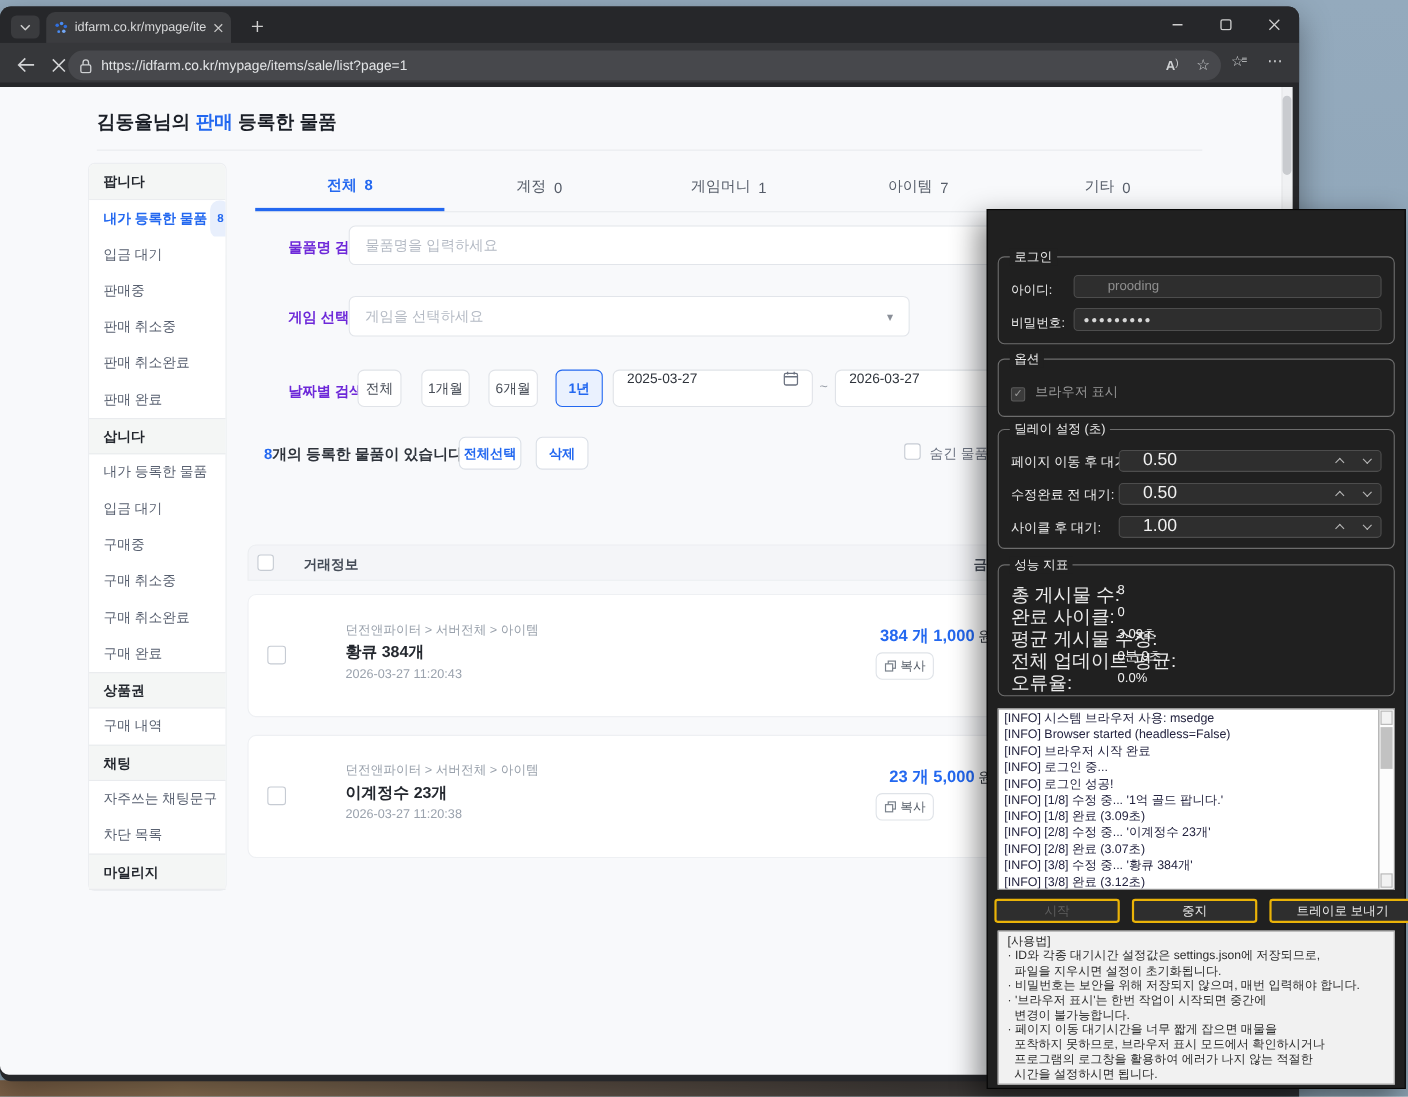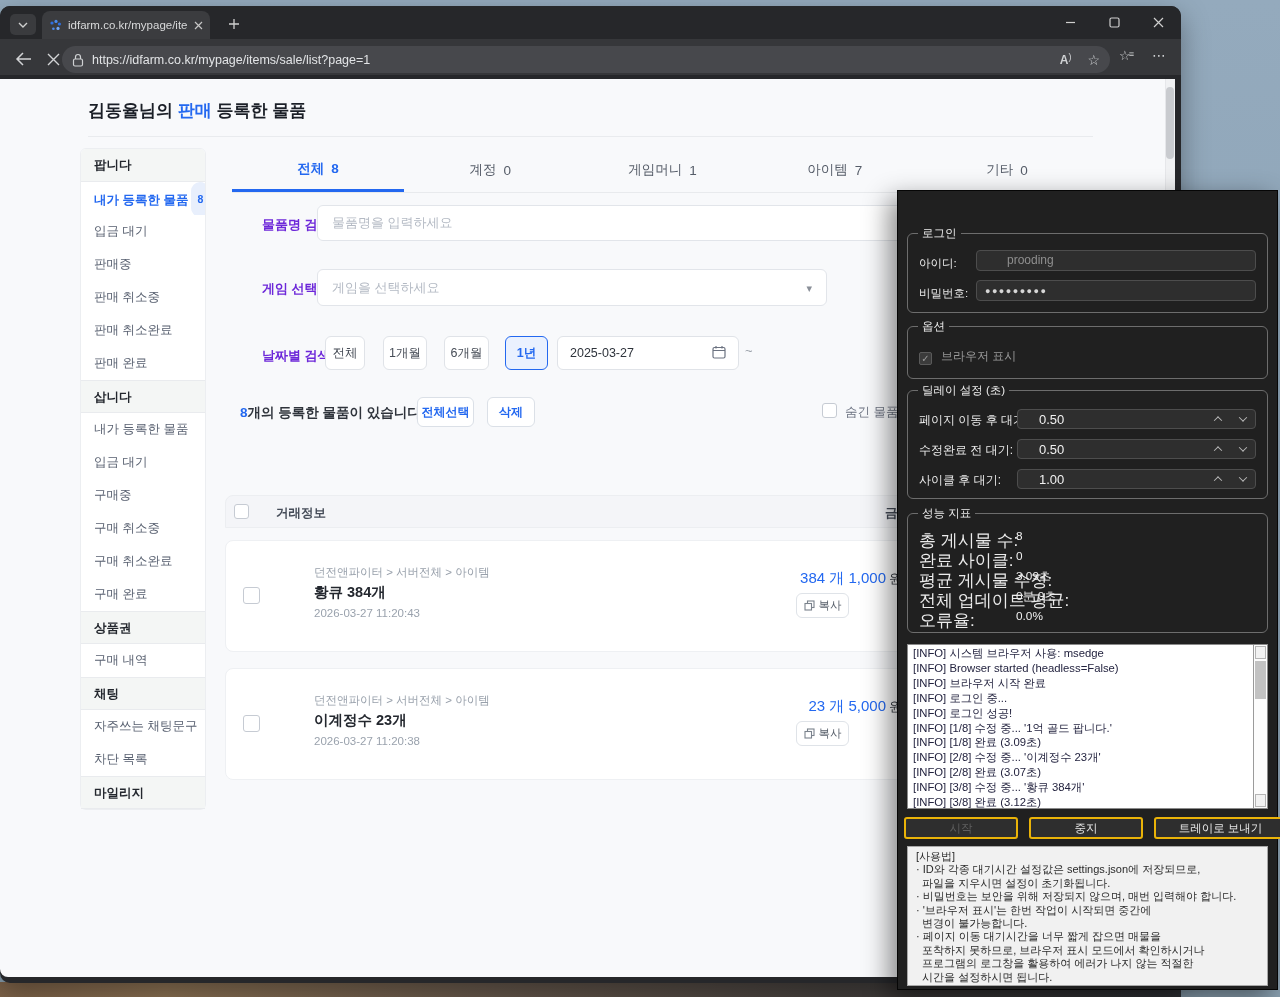--- a/index.html
+++ b/index.html
@@ -62,21 +62,21 @@
   .ptab.active { color:#2368f0; font-weight:bold; border-bottom:3px solid #2368f0; }
 
   .flabel { position:absolute; font-size:13px; font-weight:700; color:#6d28d9;margin-left:22px; }
   .finput { position:absolute; left:317px; background:#fff; border:1px solid #e2e5ea; border-radius:6px; }
   .placeholder { display:block; padding:0 14px; font-size:13px; color:#b4bac4; }
   .select-chevron { position:absolute; right:14px; top:12px; font-size:11px; color:#8a8f98; }
   .datebtn { position:absolute; top:257px; height:34px; border:1px solid #e0e3e8; border-radius:6px; background:#fff;
     color:#474d57; font-size:12.5px; display:flex; align-items:center; justify-content:center; }
   .datebtn.selected { border:1px solid #2368f0; background:#eaf1fe; color:#2368f0; font-weight:bold; }
   .datefield { position:absolute; top:257px; height:34px; width:182px; border:1px solid #e0e3e8; border-radius:6px;
-    background:#fff; display:flex; align-items:center; padding:0 12px; font-size:12.5px; color:#2e333b; }
+    background:#fff; display:flex; padding:0 12px; font-size:12.5px; color:#2e333b; }
   .datefield .cal { margin-left:auto; }
   .tilde { position:absolute; left:745px; top:264px; font-size:13px; color:#9aa0a9; }
 
   .result-text { position:absolute; left:240px; top:325px; font-size:13.5px; font-weight:600; color:#2e333b; }
   .result-text .cnt { color:#2368f0; }
   .minibtn { position:absolute; top:318px; height:30px; border:1px solid #dbe0e7; border-radius:6px; background:#fff;
     color:#2368f0; font-size:12px; font-weight:bold; display:flex; align-items:center; justify-content:center; }
   .hid-check { position:absolute; left:822px; top:324px; width:15px; height:15px; border:1.5px solid #c6cbd3; border-radius:3px; background:#fff; }
   .hid-label { position:absolute; left:845px; top:325px; font-size:12.5px; color:#6b7280; white-space:nowrap; }
 
@@ -85,21 +85,21 @@
   .lh-check { position:absolute; left:8px; top:8px; width:15px; height:15px; border:1.5px solid #c6cbd3; border-radius:3px; background:#fff; }
   .lh-label { position:absolute; left:50px; top:9px; font-size:12.5px; font-weight:600; color:#454c58; }
   .lh-price { position:absolute; left:659px; top:9px; font-size:12.5px; font-weight:600; color:#454c58; white-space:nowrap; }
 
   .card { position:absolute; left:225px; width:868px; height:112px; background:#fff; border:1px solid #eef0f3; border-radius:8px; }
   .card-check { position:absolute; left:17px; top:46px; width:17px; height:17px; border:1.5px solid #c6cbd3; border-radius:3px; background:#fff; }
   .crumb { position:absolute; left:88px; top:24px; font-size:11.5px; color:#98a0ab; white-space:nowrap; }
   .ctitle { position:absolute; left:88px; top:42px; font-size:14.5px; font-weight:600; color:#23272e; white-space:nowrap; }
   .cdate { position:absolute; left:88px; top:66px; font-size:11.5px; color:#9aa2ad; white-space:nowrap; }
   .cprice { position:absolute; left:480px; top:28px; width:196px; text-align:right; white-space:nowrap; }
-  .cprice .amt { font-size:15px; font-weight:normal; color:#2368f0; }
+  .cprice .amt { font-size:15px; font-weight:bold; color:#2368f0; }
   .cprice .unit { font-size:13px; color:#30353d; margin-left:3px; }
   .ccopy { position:absolute; left:570px; top:52px; width:53px; height:25px; border:1px solid #dfe3e8; border-radius:6px;
     background:#fff; display:flex; align-items:center; justify-content:center; gap:4px; font-size:11.5px; color:#565e69; }
 
   
   .macro { position:absolute; left:897px; top:190px; width:381px; height:800px; background:#202020;
     border:1px solid #060606; box-shadow:-8px 8px 24px rgba(0,0,0,.45); z-index:10; }
   .mtitlebar { position:absolute; top:0; left:0; width:100%; height:30px; display:flex; align-items:center; padding:0 12px; }
   .mtitle { margin-left:9px; font-size:12px; color:#f0f0f0; white-space:nowrap; }
   .mwin { margin-left:auto; display:flex; gap:30px; padding-right:4px; }
@@ -113,21 +113,21 @@
   .minput { flex:1; height:21px; margin-left:10px; background:#2e2e2e; border:1px solid #4d4d4d; border-radius:4px;
     padding:0 8px; line-height:19px; font-size:12px; overflow:hidden; white-space:nowrap; }
   .minput.idv { color:#8f8f8f;padding-left:30px; }
   .minput.pwv { color:#d6d6d6; font-size:9px; letter-spacing:1.5px; line-height:21px; }
   .mcheckbox { width:13px; height:13px; background:#3b3b3b; border:1px solid #5a5a5a; border-radius:2px;
     color:#9a9a9a; font-size:10px; line-height:11px; text-align:center; flex:none; }
   .mchecklabel { margin-left:9px; font-size:12px; color:#9a9a9a; }
   .dlabel { width:98px; flex:none; }
   .spin { flex:1; height:20px; background:#2e2e2e; border:1px solid #4d4d4d; border-radius:4px;
     display:flex; align-items:center; padding:0 9px; }
-  .spin .val { font-size:13px; color:#f0f0f0; flex:1;padding-left:12px; }
+  .spin .val { font-size:16px; color:#f0f0f0; flex:1;padding-left:12px; }
   .chev { width:6px; height:6px; border-left:1.5px solid #b8b8b8; border-top:1.5px solid #b8b8b8; }
   .chev.up { transform:rotate(45deg) translate(1px,1px); margin-right:19px; }
   .chev.down { transform:rotate(225deg) translate(1px,1px); }
   .srow { position:absolute; left:0; width:100%; height:20px; }
   .srow .mlabel { position:absolute; left:11px; top:3px; font-size:17px; }
   .srow .sval { position:absolute; left:108px; top:3px; font-size:11.8px; color:#f0f0f0; white-space:nowrap; }
 
   .mlog { position:absolute; left:9px; top:453px; width:361px; height:165px; background:#fff; border:1px solid #8a8a8a; overflow:hidden; }
   .mlog-lines { position:absolute; left:5px; top:1px; right:16px; }
   .mlog-lines div { font-size:11.3px; line-height:14.9px; color:#23233f; white-space:pre; overflow:hidden; }
@@ -298,20 +298,23 @@
     <div class="datefield" style="left:557px">
       <span>2025-03-27</span>
       <span class="cal">
         <svg width="14" height="14" viewBox="0 0 14 14">
             <rect x="1" y="2.5" width="12" height="10.5" rx="1.5" stroke="#6b7280" stroke-width="1.2" fill="none"></rect>
             <path d="M1 5.5 H13 M4 1 V3.5 M10 1 V3.5" stroke="#6b7280" stroke-width="1.2"></path>
           </svg>
       </span>
     </div>
     <div class="tilde">~</div>
+    <div class="datefield" style="left:759px">
+      <span>2026-03-27</span>
+    </div>
 
     <div class="result-text">
       <span class="cnt">8</span><span>개의 등록한 물품이 있습니다.</span>
     </div>
     <div class="minibtn" style="left:417px;width:57px">전체선택</div>
     <div class="minibtn" style="left:487px;width:48px">삭제</div>
     <div class="hid-check"></div>
     <div class="hid-label">숨긴 물품</div>
 
     <div class="list-header">

